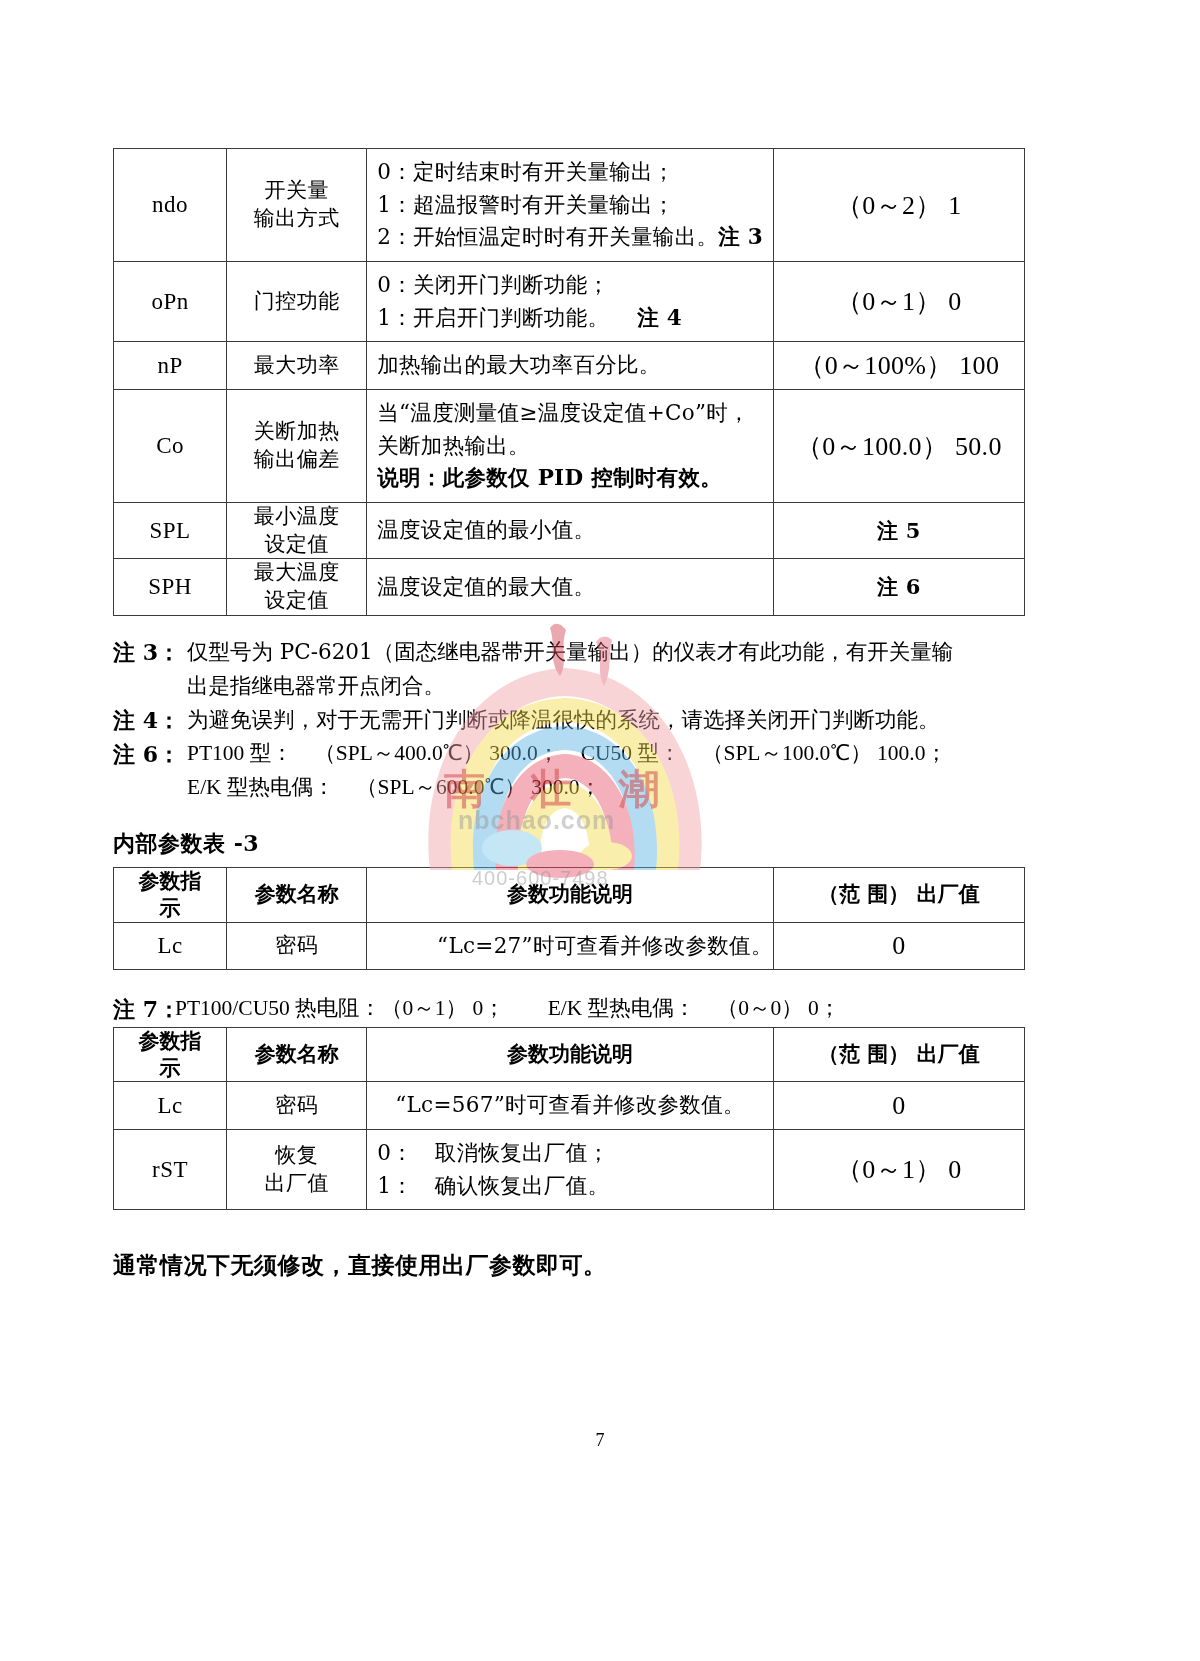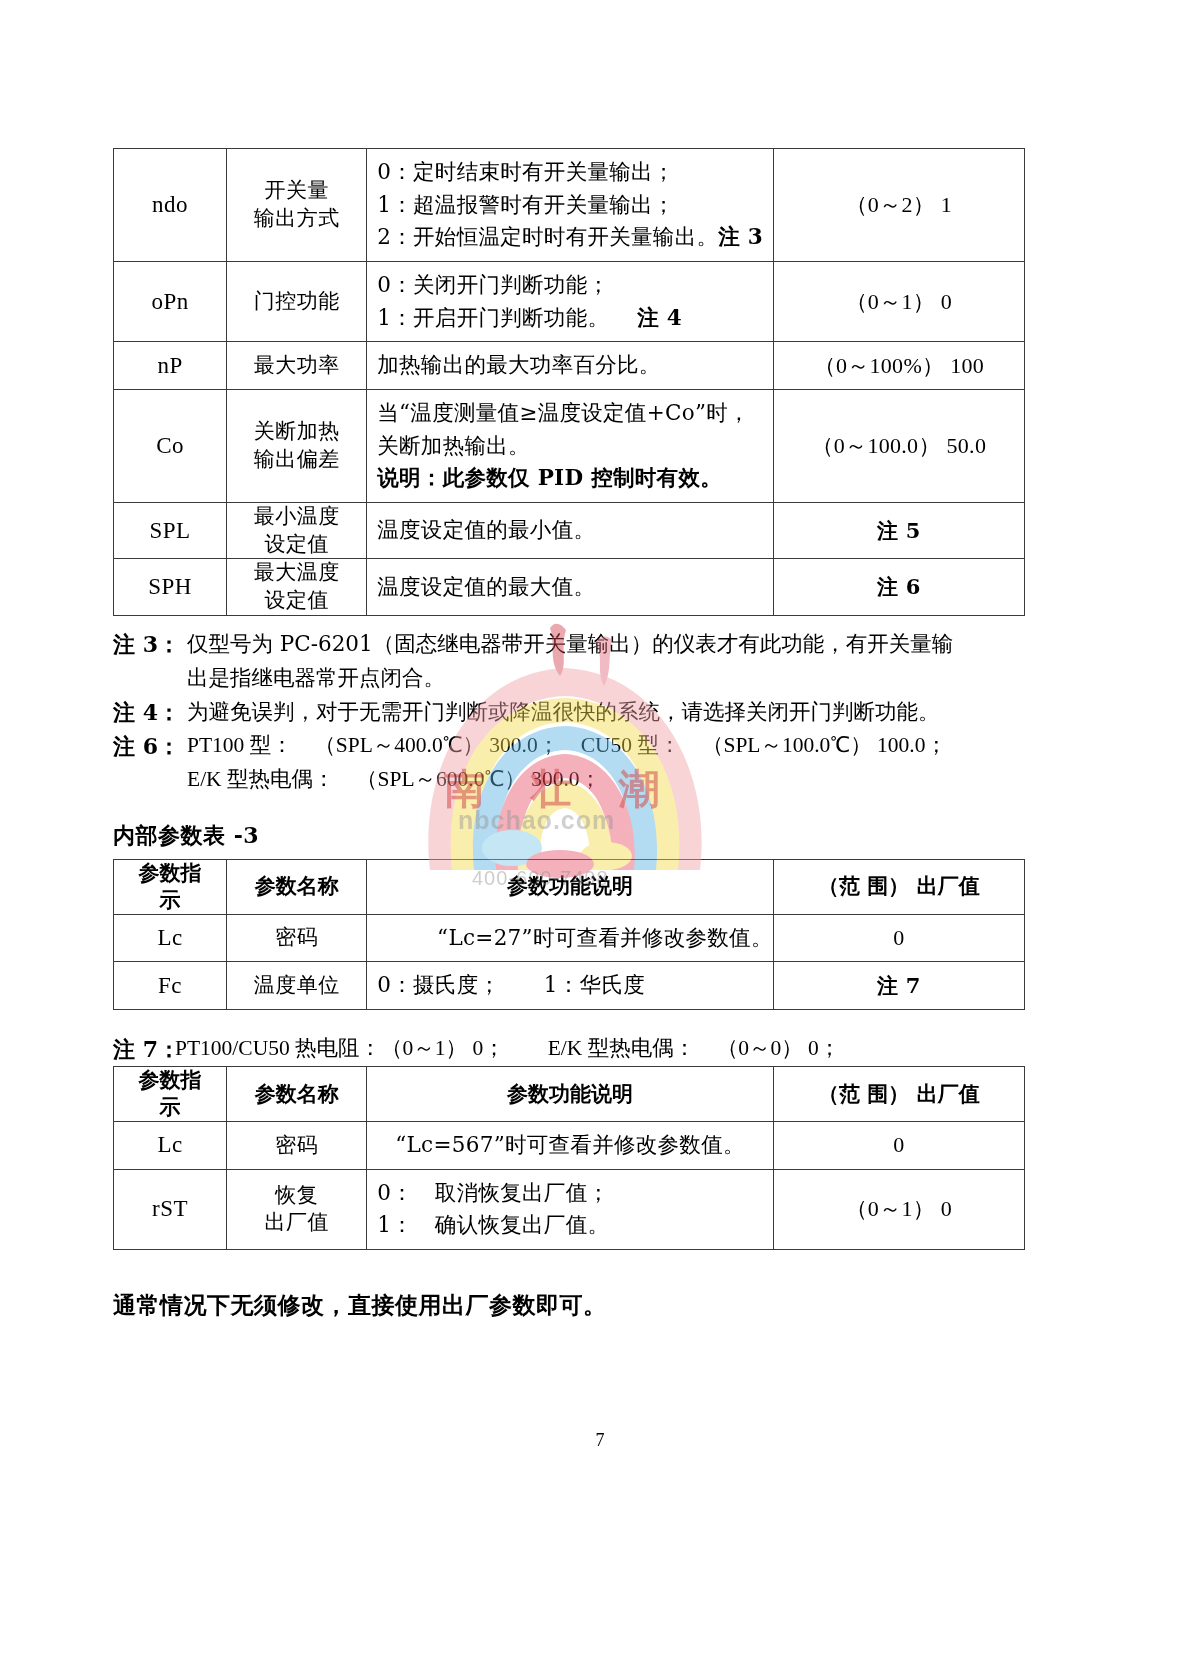--- a/index.html
+++ b/index.html
@@ -117,21 +117,21 @@
   .desc-txt {
     font-family: "DejaVu Serif", serif;
     font-size: 21.5px;
     line-height: 1.52;
     padding: 7px 0 7px 10px;
     letter-spacing: 0.3px;
   }
   .desc-txt .bold { font-weight: bold; }
   .range-txt {
     font-family: "Liberation Serif", serif;
-    font-size: 22px;
+    font-size: 26px;
     letter-spacing: 0.3px;
   }
   .range-txt.note { font-family: "DejaVu Serif", serif; font-weight: bold; font-size: 21px; }
 
   .cellpad { padding: 8px 4px; }
 
   
   .hdr td {
     font-family: "DejaVu Serif", serif;
     font-weight: bold;
@@ -143,21 +143,21 @@
   .hdr .h-range {
     font-family: "DejaVu Serif", serif;
     font-weight: bold;
     font-size: 21px;
   }
 
   
   .notes {
     position: relative;
     z-index: 2;
-    margin-top: 11px;
+    margin-top: 19px;
     font-family: "DejaVu Serif", serif;
     font-size: 21.5px;
     line-height: 1.56;
   }
   .note-line {
     display: flex;
     align-items: flex-start;
     white-space: nowrap;
   }
   .note-lbl {
@@ -403,34 +403,20 @@
           <td class="c-name cellpad">
             <div class="name-txt">密码</div>
           </td>
           <td class="c-desc">
             <div class="desc-txt" style="text-align:right;padding-left:0;">“Lc=27”时可查看并修改参数值。</div>
           </td>
           <td class="c-range cellpad">
             <div class="range-txt">0</div>
           </td>
         </tr>
-        <tr>
-          <td class="c-code cellpad">
-            <div class="code-txt">Fc</div>
-          </td>
-          <td class="c-name cellpad">
-            <div class="name-txt">温度单位</div>
-          </td>
-          <td class="c-desc">
-            <div class="desc-txt">0：摄氏度；　　1：华氏度</div>
-          </td>
-          <td class="c-range cellpad">
-            <div class="range-txt note">注 7</div>
-          </td>
-        </tr>
       </tbody>
     </table>
 
     <div class="notes" style="margin-top:22px;">
       <div class="note-line">
         <div class="note-lbl" style="width:62px;flex:0 0 62px;">注 7：</div>
         <div class="note-body sans-num">PT100/CU50 热电阻：（0～1） 0；　　E/K 型热电偶：　（0～0） 0；</div>
       </div>
     </div>
 

